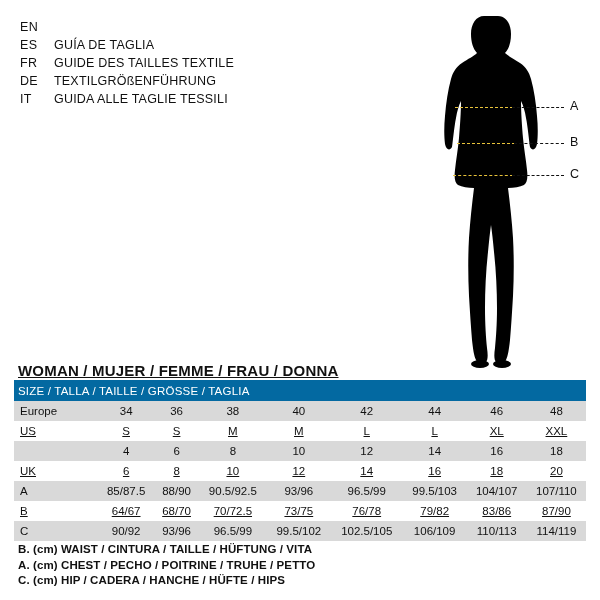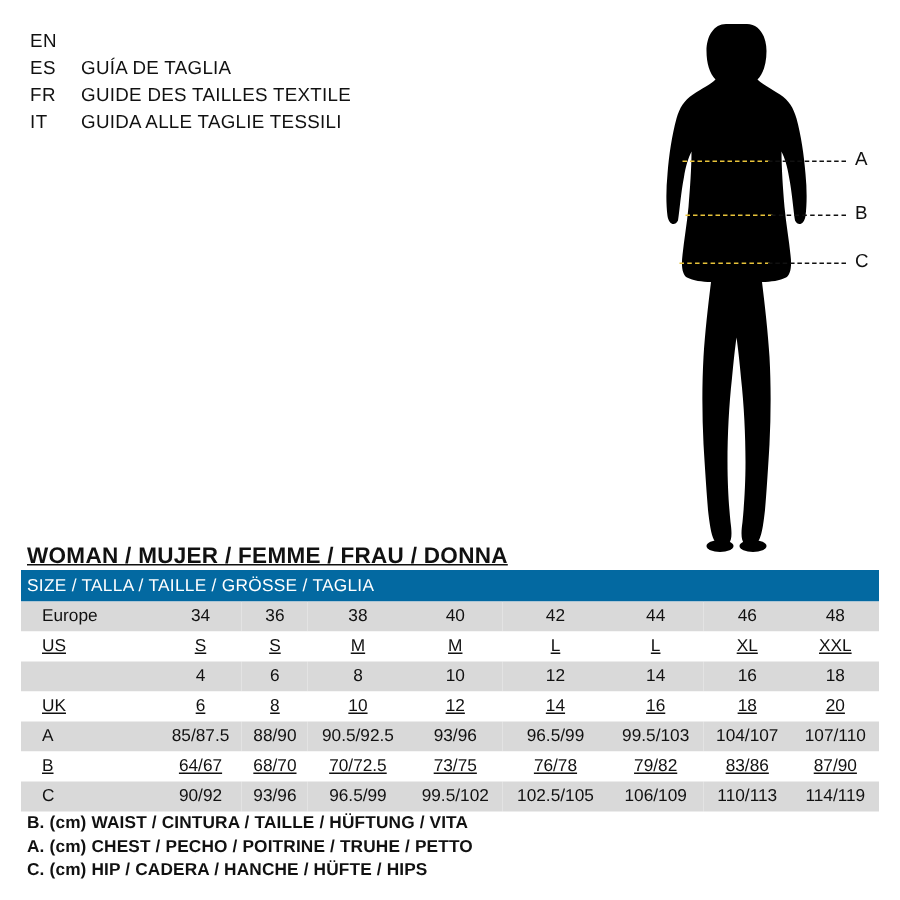--- a/index.html
+++ b/index.html
@@ -111,21 +111,21 @@
     font-size: 11.5px;
   }
   table.size-table td {
     padding: 2px 4px;
     height: 16px;
     text-align: center;
     white-space: nowrap;
   }
   table.size-table td.rowhead {
     text-align: left;
-    padding-left: 14px;
+    padding-left: 6px;
     width: 74px;
   }
   tr.header-row td {
     background: #0369a1;
     color: #ffffff;
     text-align: left;
     font-size: 11.5px;
     letter-spacing: 0.2px;
     height: 17px;
   }
@@ -160,20 +160,24 @@
     <div class="legend-row">
       <span class="legend-code">EN</span>
     </div>
     <div class="legend-row">
       <span class="legend-code">ES</span>
       <span class="legend-text">GUÍA DE TAGLIA</span>
     </div>
     <div class="legend-row">
       <span class="legend-code">FR</span>
       <span class="legend-text">GUIDE DES TAILLES TEXTILE</span>
+    </div>
+    <div class="legend-row">
+      <span class="legend-code">DE</span>
+      <span class="legend-text">TEXTILGRÖßENFÜHRUNG</span>
     </div>
     <div class="legend-row">
       <span class="legend-code">IT</span>
       <span class="legend-text">GUIDA ALLE TAGLIE TESSILI</span>
     </div>
   </div>
 
   <div class="figure-wrap">
     <svg class="figure-svg" width="180" height="370" viewBox="0 0 180 370">
       <path fill="#000000" d="

